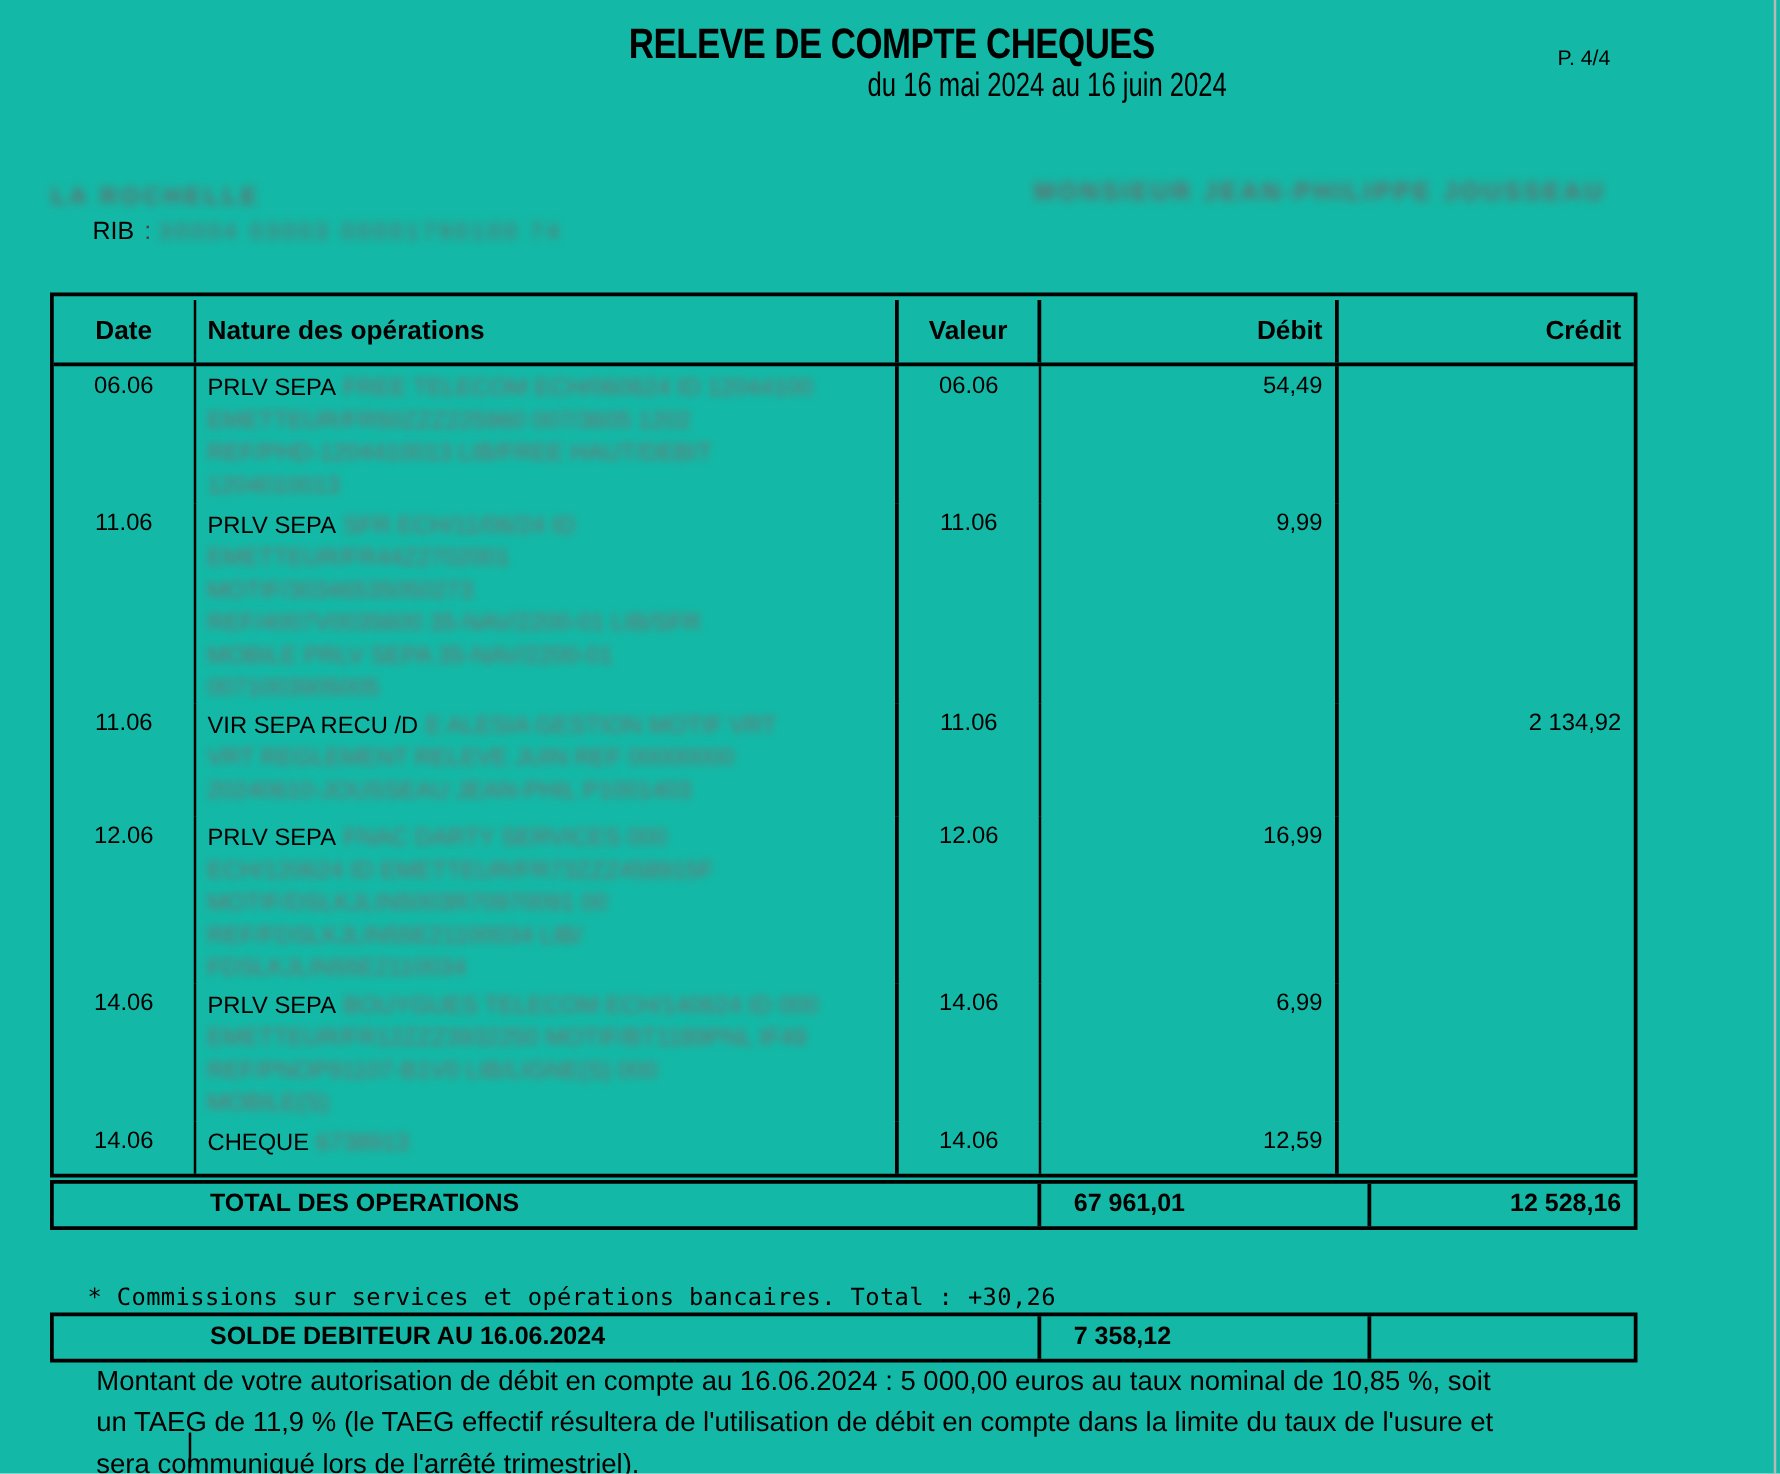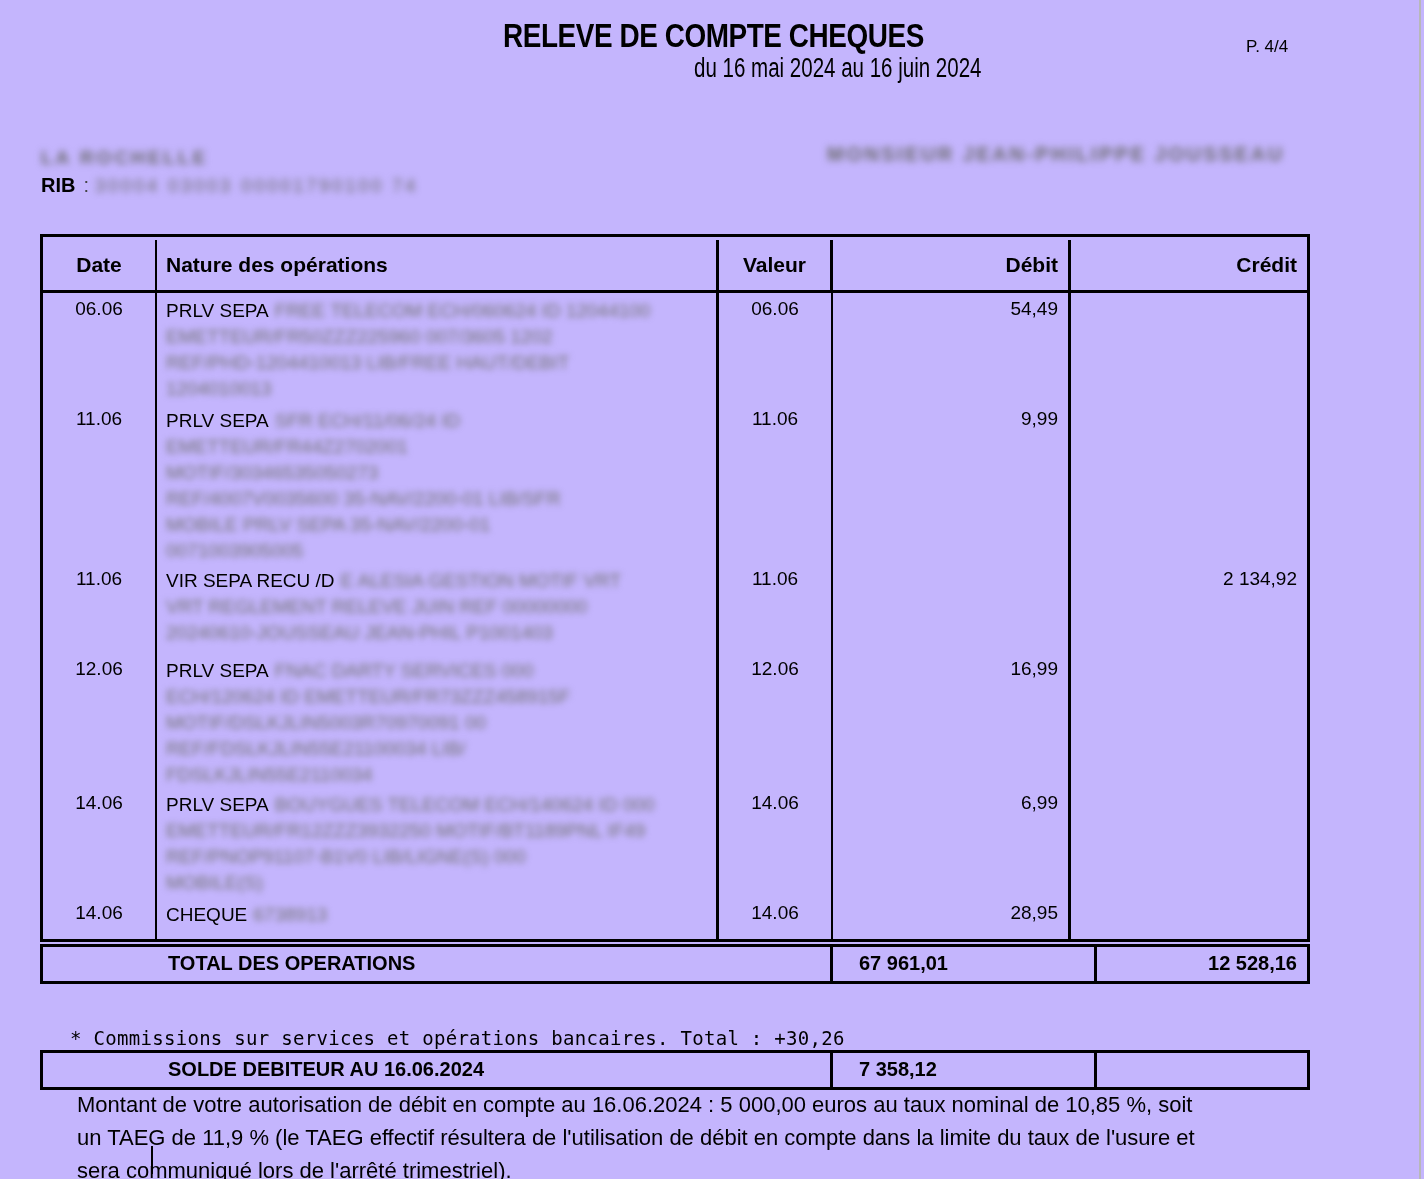--- a/index.html
+++ b/index.html
@@ -1,32 +1,32 @@
 <!DOCTYPE html>
 <html><head>
 <meta charset="utf-8">
 <style>
   html,body { margin:0; padding:0; background:#fff; }
-  .sheet { position:relative; width:1424px; height:1179px; background:#c4b5fd;
+  .sheet { position:relative; width:1424px; height:1179px; background:#14b8a6;
            font-family:"Liberation Sans", sans-serif; color:#000; overflow:hidden; }
 
   
   .doc-title { position:absolute; left:503px; top:16px; font-size:34px; font-weight:bold;
                letter-spacing:-0.5px; transform:scaleX(0.82); transform-origin:0 0; white-space:nowrap; }
   .doc-period { position:absolute; left:694px; top:53px; font-size:27px;
                 transform:scaleX(0.76); transform-origin:0 0; white-space:nowrap; }
   .page-no { position:absolute; left:1246px; top:37px; font-size:17px; }
 
   
   .redacted { color:#737373; filter:blur(3px); white-space:nowrap; }
   .redacted-strong { color:#6a6a6a; filter:blur(3.5px); white-space:nowrap; }
 
   .city-line { position:absolute; left:41px; top:147px; font-size:19px; font-weight:bold; letter-spacing:3px; }
   .rib-line { position:absolute; left:41px; top:174px; font-size:20px; }
-  .rib-line .rib-label { font-weight:bold; }
+  .rib-line .rib-label { font-weight:normal;margin-left:33px; }
   .rib-line .rib-sep { color:#444; margin:0 6px 0 8px; }
   .rib-line .rib-num { font-size:18px; letter-spacing:3px; }
   .holder-line { position:absolute; left:827px; top:143px; font-size:20px; font-weight:bold; letter-spacing:2.5px; }
 
   
   .op-table { position:absolute; left:40px; top:234px; width:1270px; border:3px solid #000; box-sizing:border-box; }
   .thead { display:flex; height:53px; border-bottom:3px solid #000; font-weight:bold; font-size:21px;align-items:flex-end; }
   .thead > div { box-sizing:border-box; line-height:50px; }
   .c-date   { width:114px; }
   .c-nature { width:562px; }
@@ -155,21 +155,21 @@
       <div class="c-debit">6,99</div>
       <div class="c-credit"></div>
     </div>
 
     <div class="tr" style="height:42px">
       <div class="c-date">14.06</div>
       <div class="c-nature">
         <div class="nline"><span>CHEQUE</span><span class="redacted red-suffix">6738913</span></div>
       </div>
       <div class="c-valeur">14.06</div>
-      <div class="c-debit">28,95</div>
+      <div class="c-debit">12,59</div>
       <div class="c-credit"></div>
     </div>
   </div>
 
   <div class="totalbox" id="total-row">
     <div class="t-label">TOTAL DES OPERATIONS</div>
     <div class="t-debit">67 961,01</div>
     <div class="t-credit">12 528,16</div>
   </div>
 

